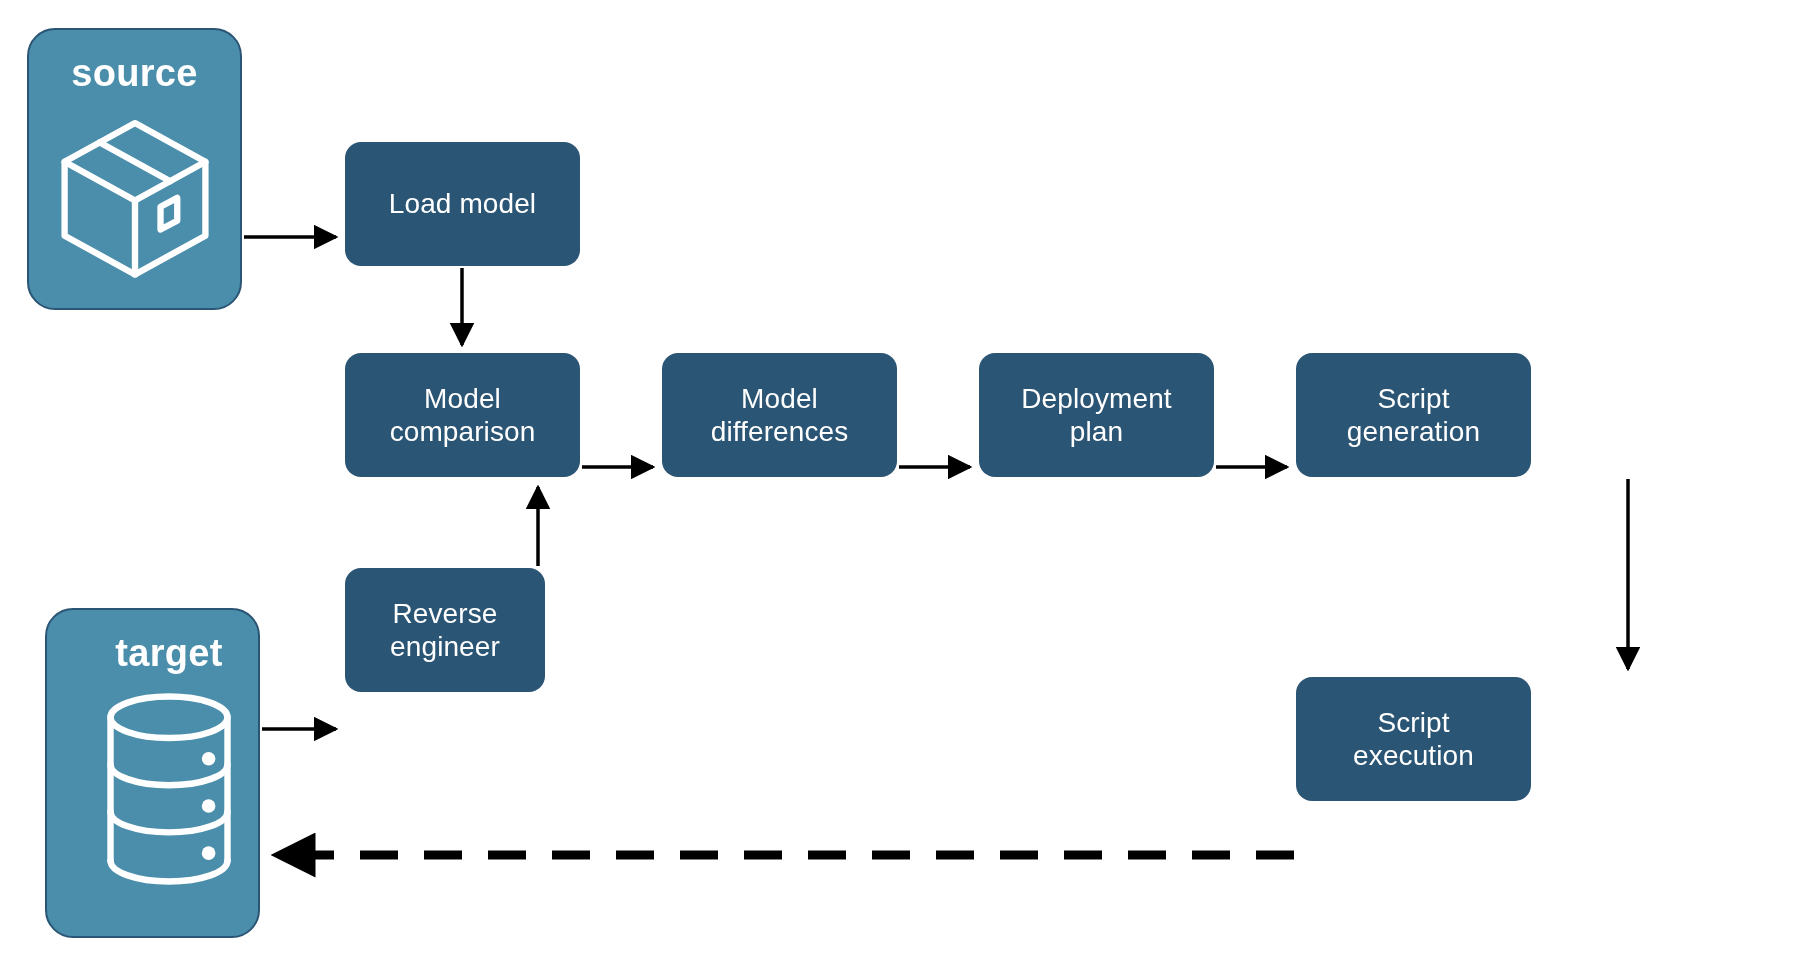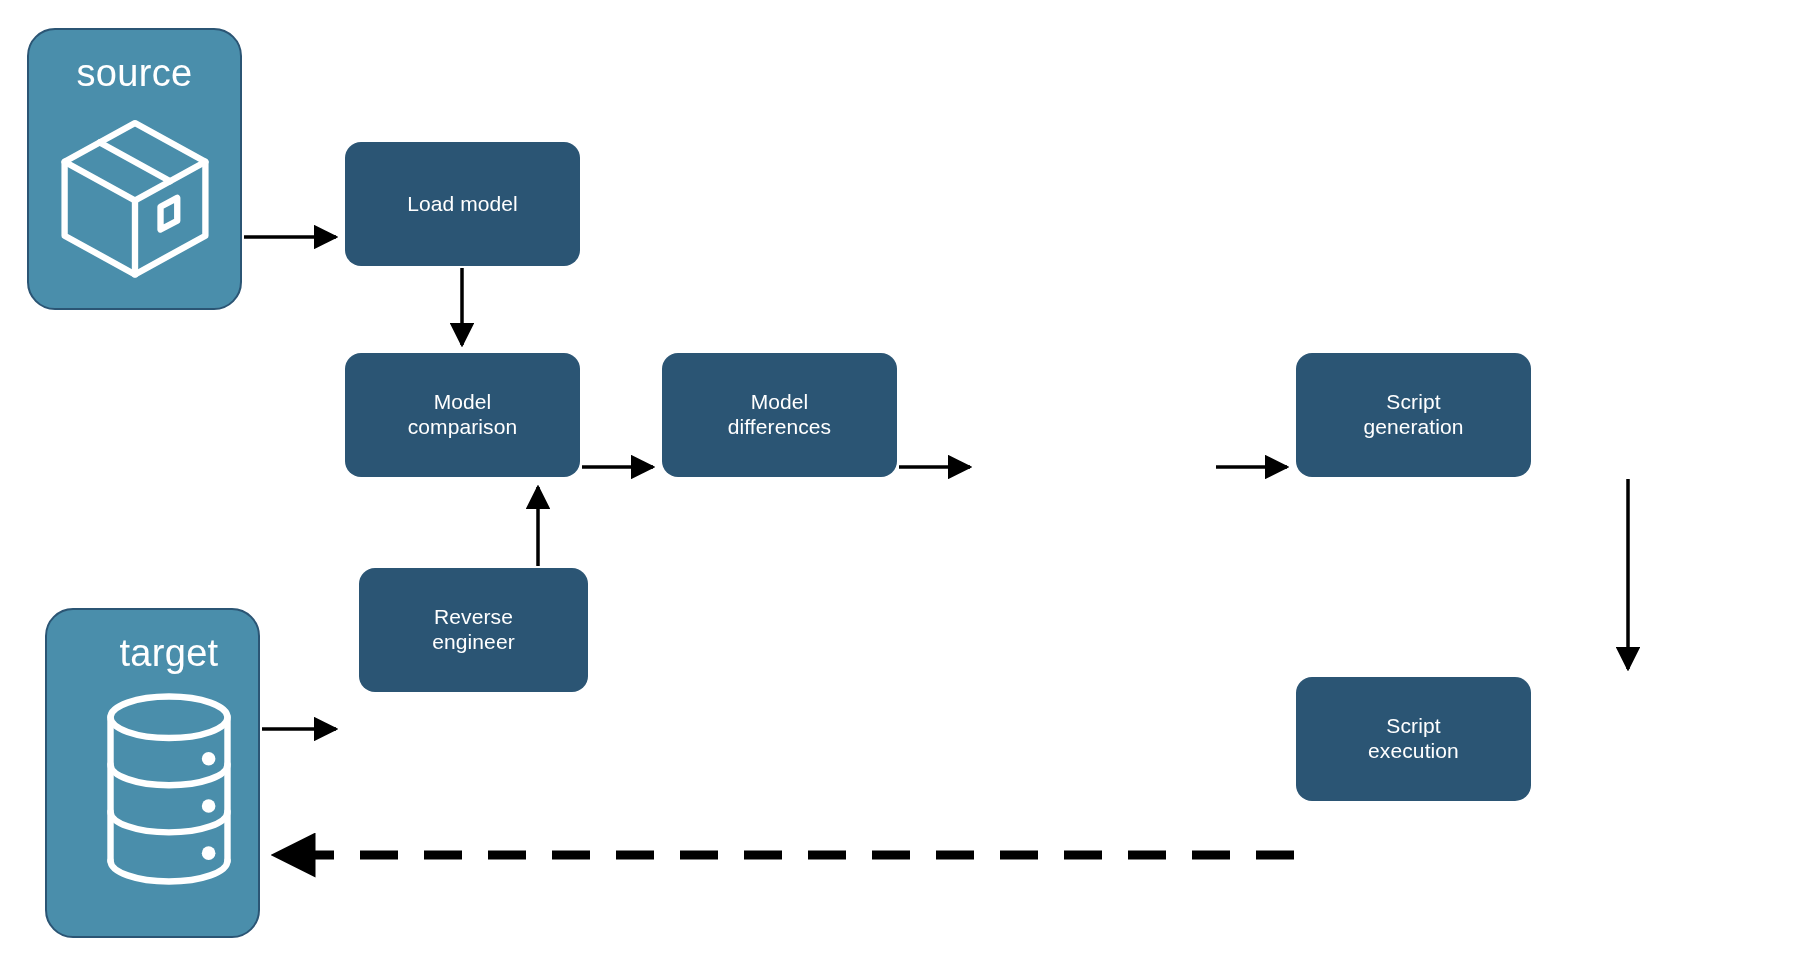--- a/index.html
+++ b/index.html
@@ -31,35 +31,35 @@
     box-sizing: border-box;
     display: flex;
     align-items: center;
     justify-content: center;
     text-align: center;
     color: #ffffff;
   }
   .node.process {
     background: #2b5574;
     border-radius: 16px;
-    font-size: 21px;
+    font-size: 28px;
     line-height: 1.18;
     font-weight: 400;
     letter-spacing: 0.1px;
   }
   .node.endpoint {
     background: #4a8eab;
     border: 2px solid #2b5574;
     border-radius: 28px;
     flex-direction: column;
     justify-content: flex-start;
   }
   .endpoint-title {
     font-size: 38px;
-    font-weight: normal;
+    font-weight: bold;
     color: #ffffff;
     margin-top: 22px;
     letter-spacing: 0.3px;
   }
   .endpoint-icon {
     margin-top: 14px;
     display: block;
   }
   .node-label {
     display: block;
@@ -144,27 +144,31 @@
   <div class="node process" style="left:345px; top:353px; width:235px; height:124px;">
     <span class="node-label">Model
 comparison</span>
   </div>
 
   <div class="node process" style="left:662px; top:353px; width:235px; height:124px;">
     <span class="node-label">Model
 differences</span>
   </div>
 
+  <div class="node process" style="left:979px; top:353px; width:235px; height:124px;">
+    <span class="node-label">Deployment
+plan</span>
+  </div>
 
   <div class="node process" style="left:1296px; top:353px; width:235px; height:124px;">
     <span class="node-label">Script
 generation</span>
   </div>
 
-  <div class="node process" style="left:359px; top:568px; width:229px; height:124px;">
+  <div class="node process" style="left:345px; top:568px; width:200px; height:124px;">
     <span class="node-label">Reverse
 engineer</span>
   </div>
 
   <div class="node process" style="left:1296px; top:677px; width:235px; height:124px;">
     <span class="node-label">Script
 execution</span>
   </div>
 
 </div>

